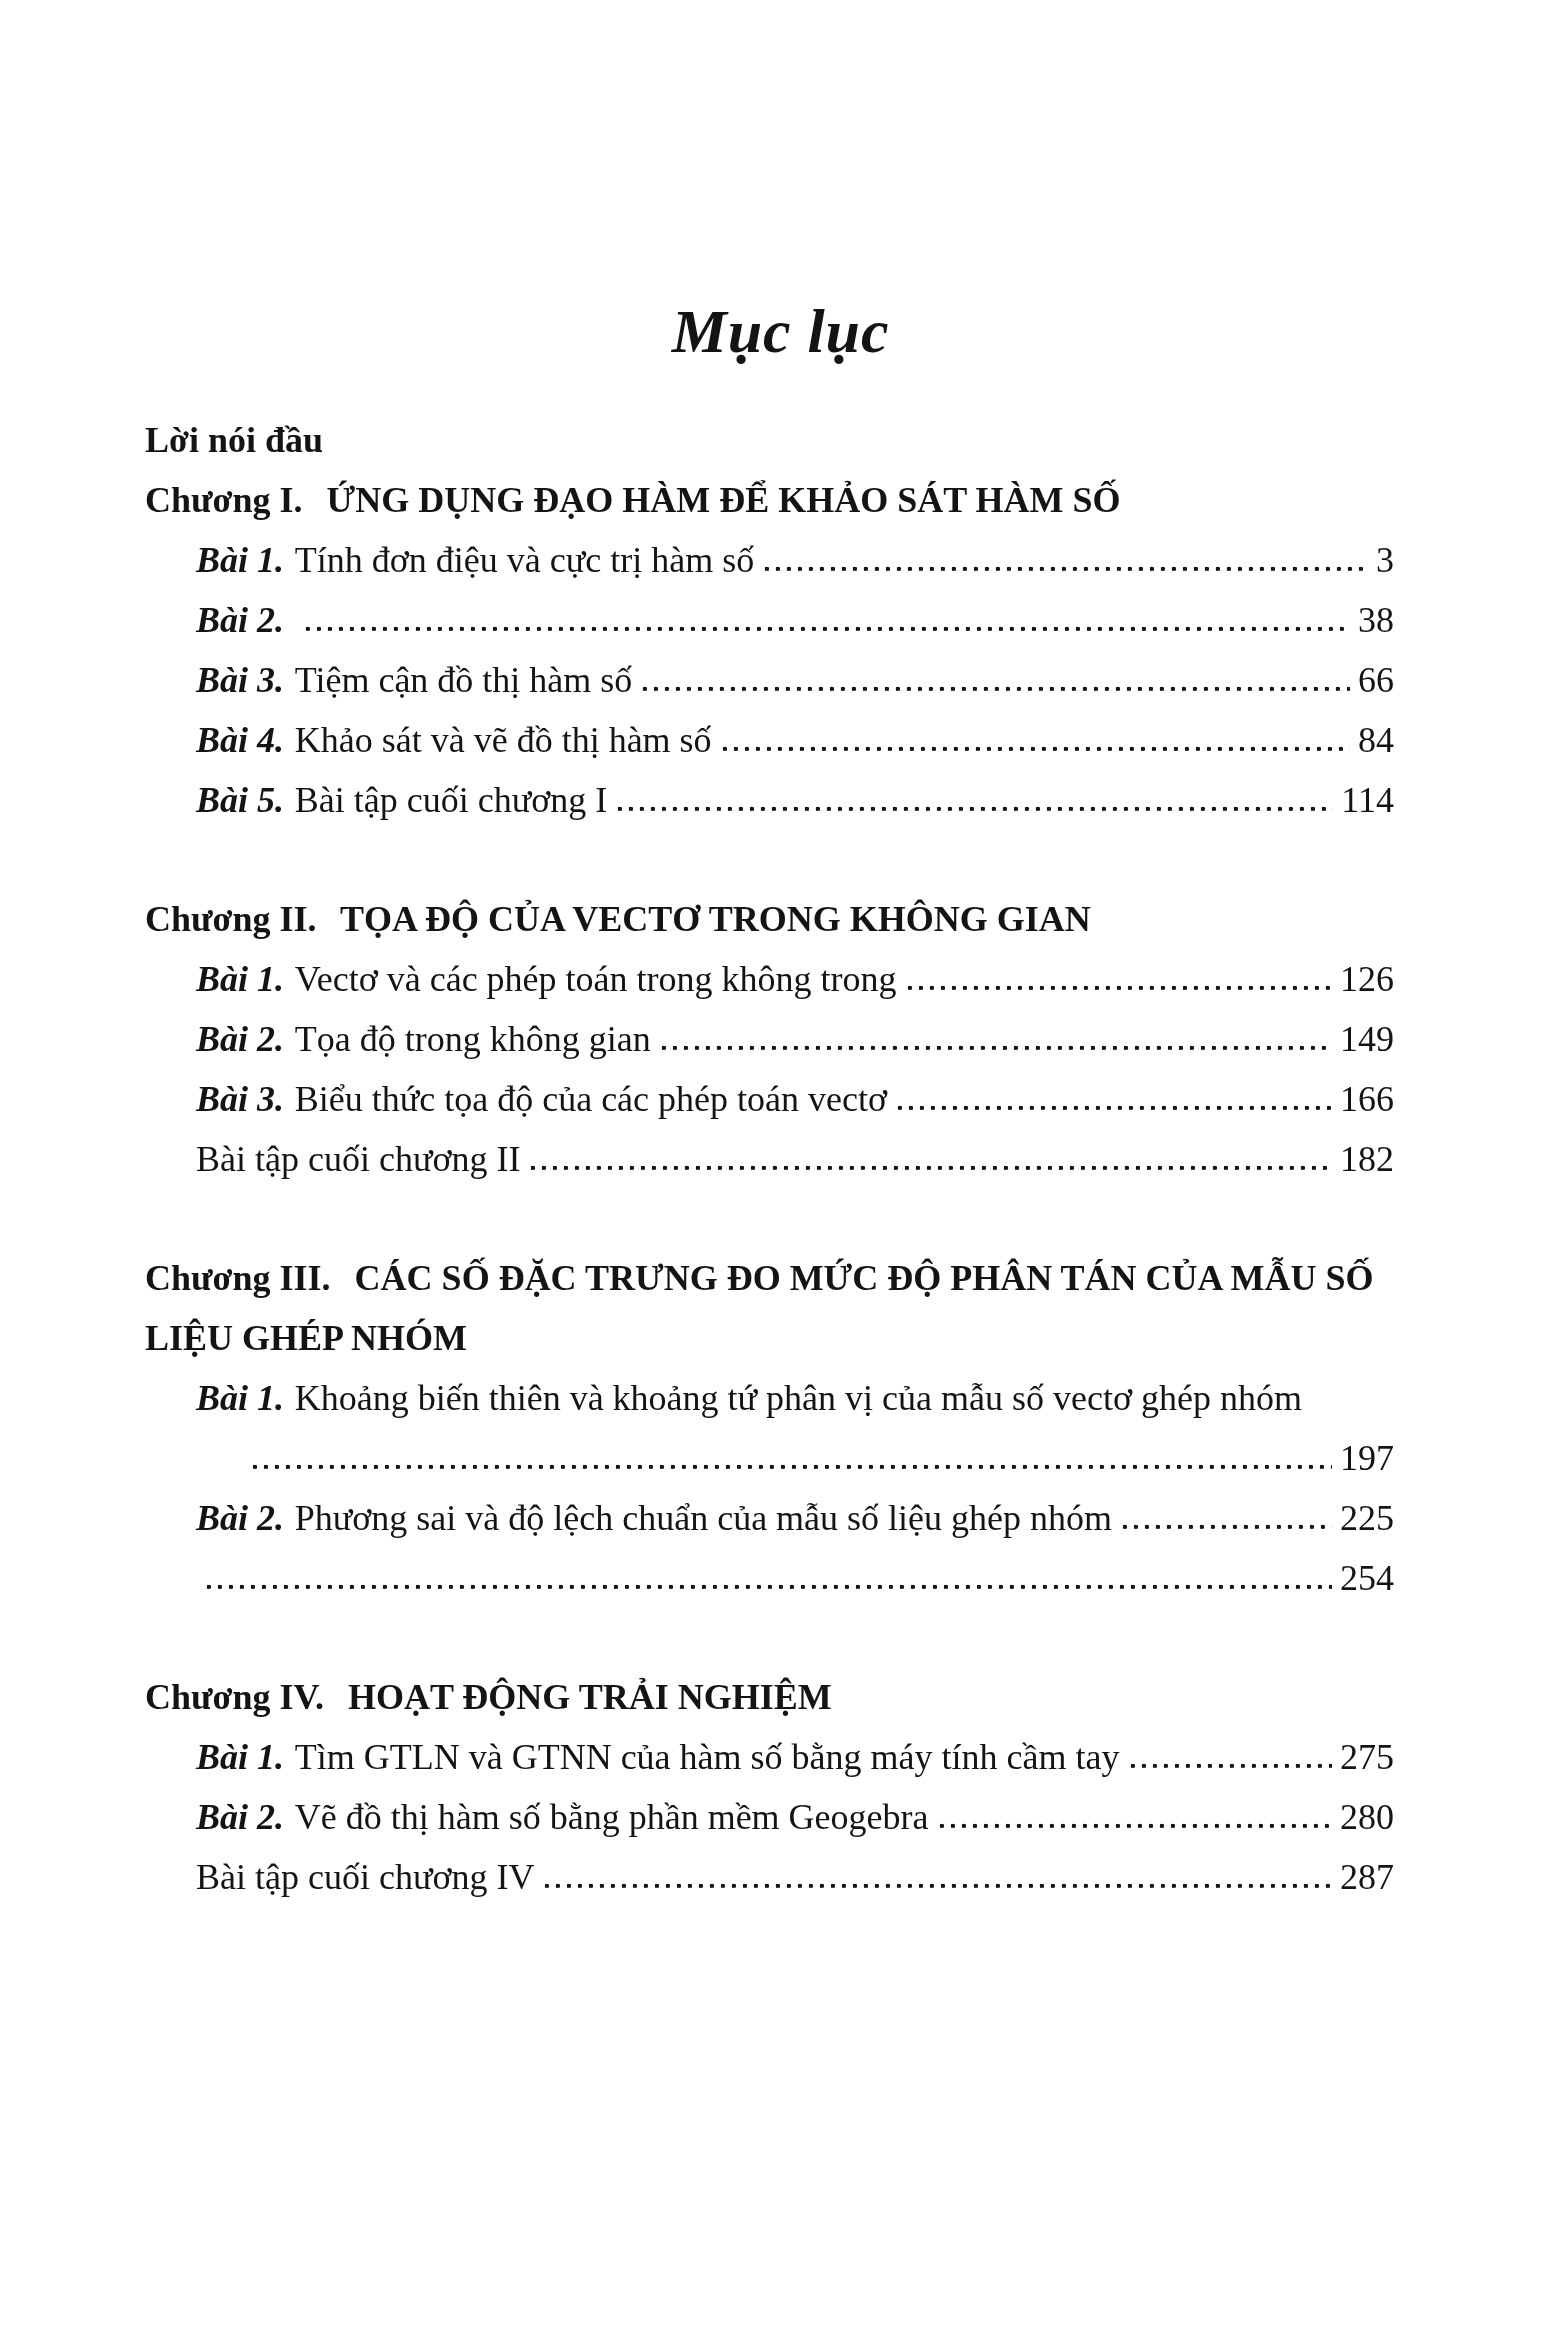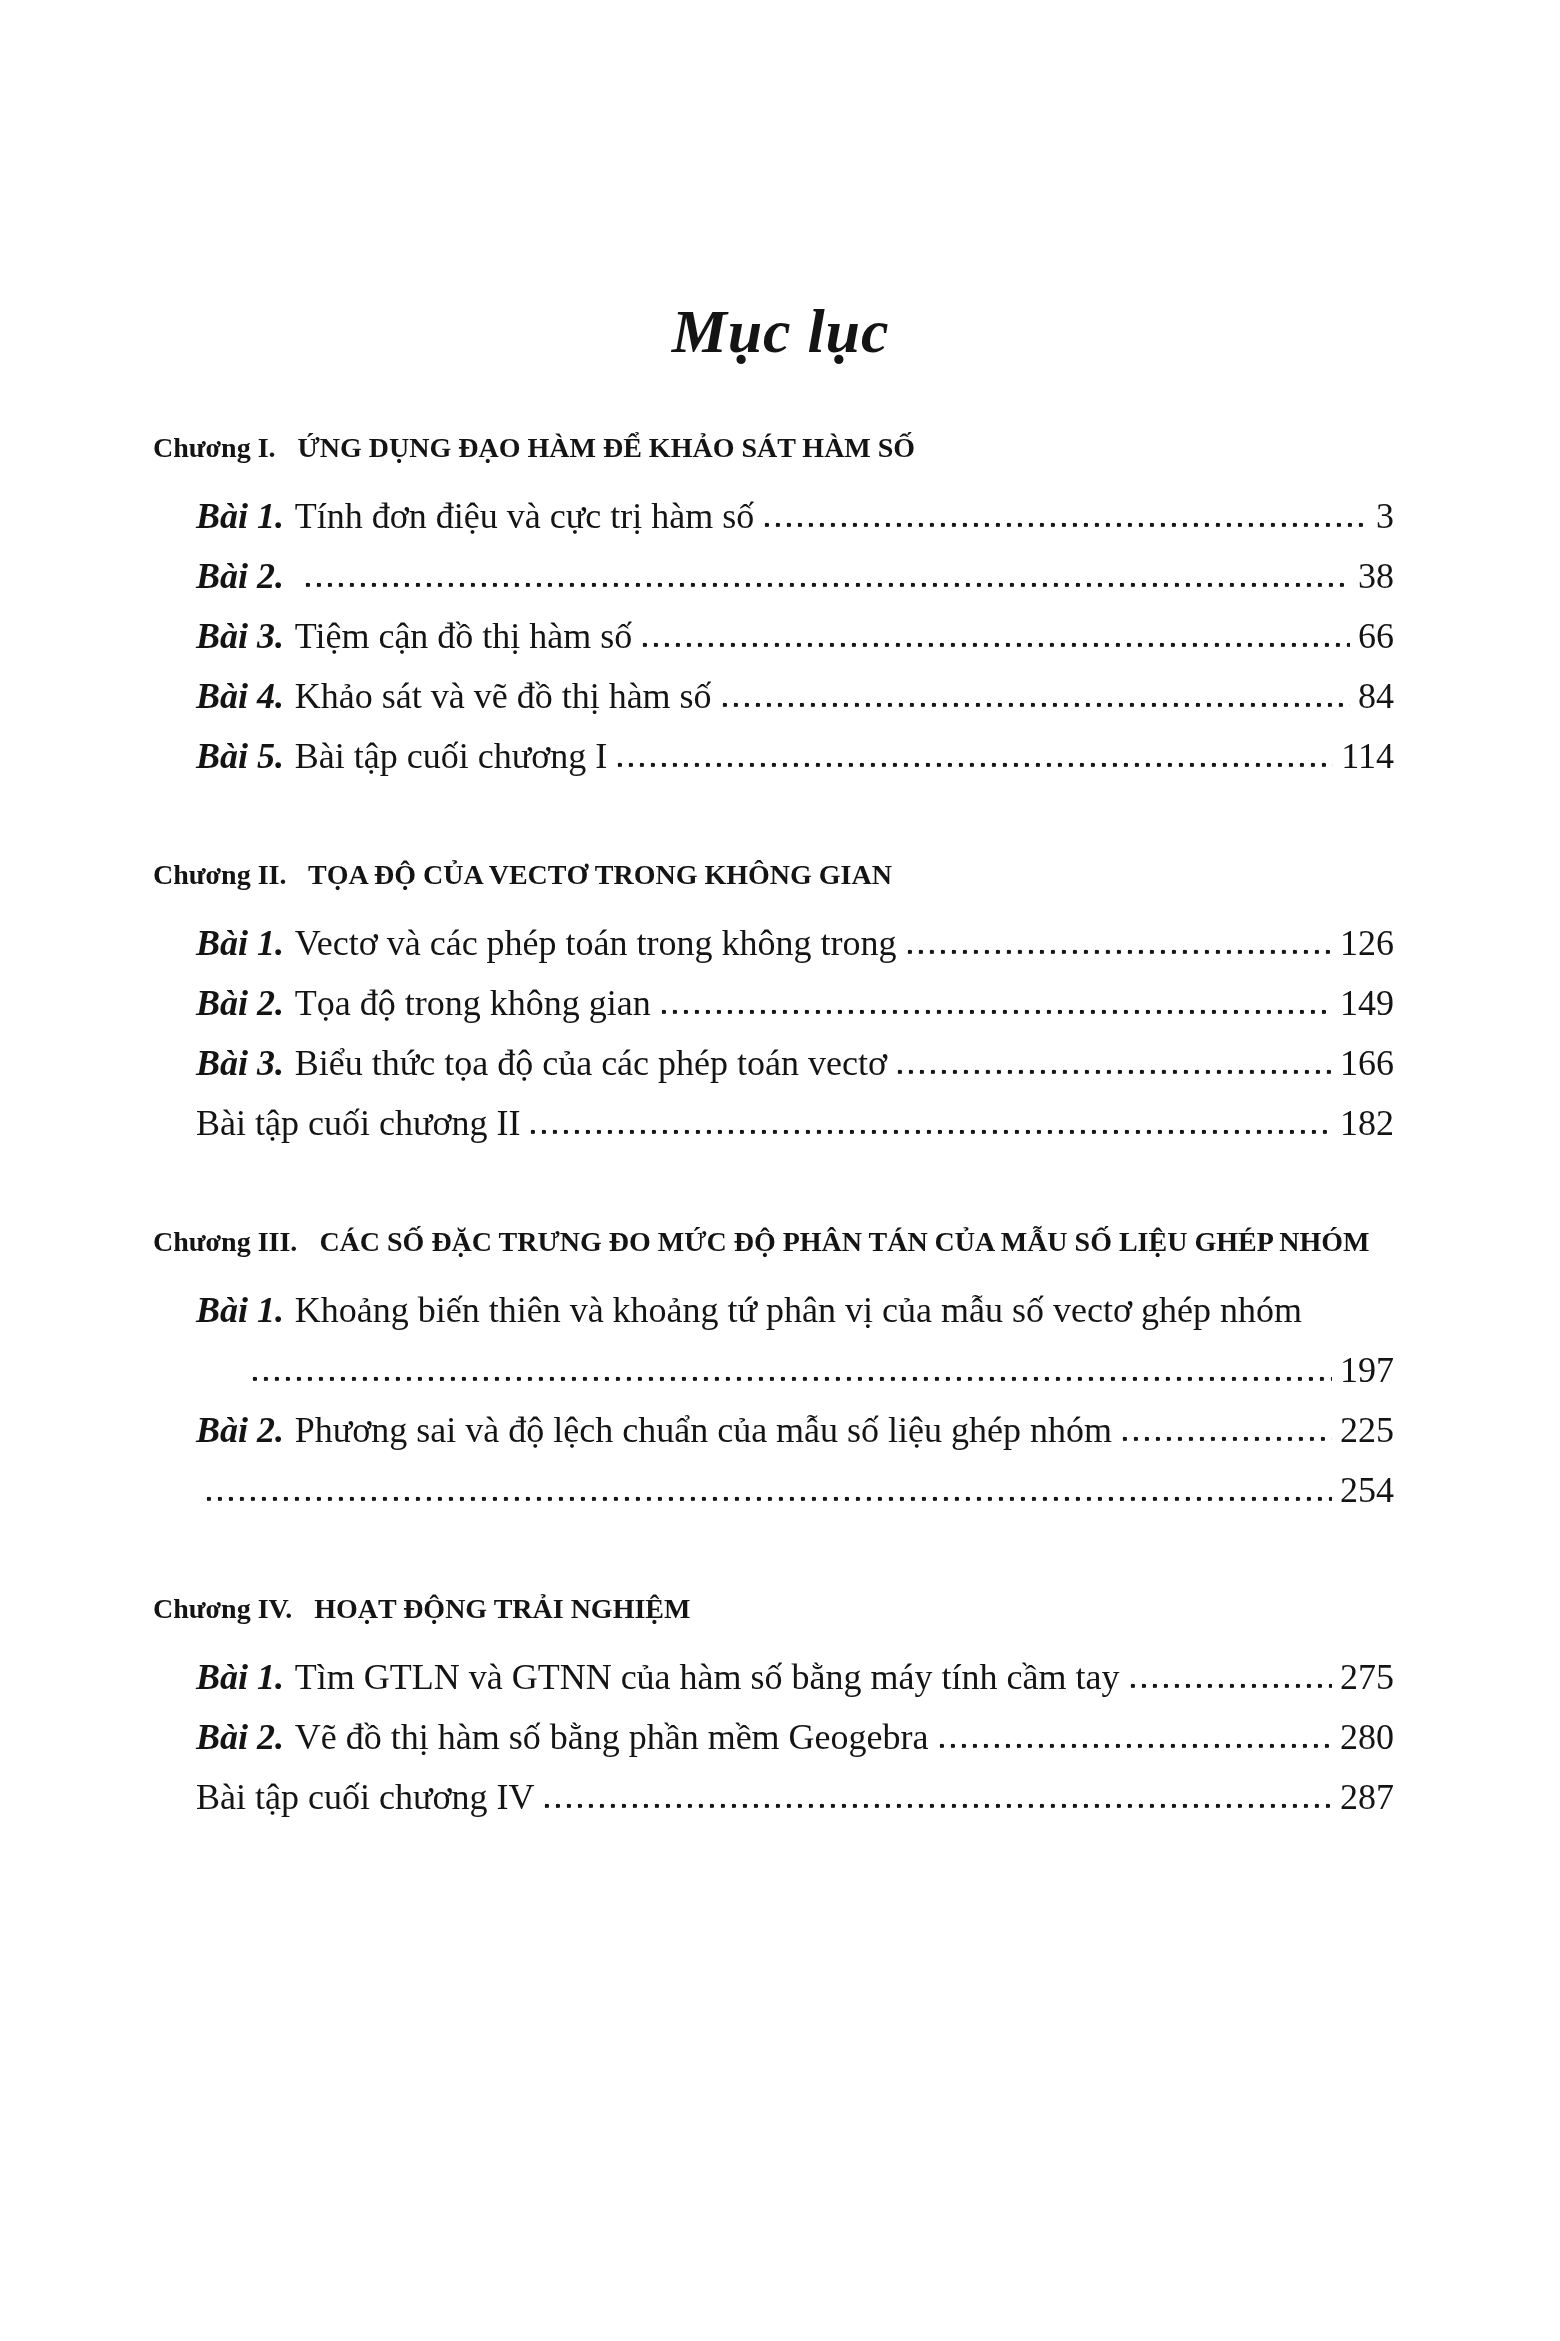--- a/index.html
+++ b/index.html
@@ -37,23 +37,23 @@
     line-height: 60px;
   }
 
   .preface { font-weight: bold; }
 
   .chapter { margin-top: 0; }
   .chapter + .chapter { margin-top: 59px; }
 
   .chapter-heading {
     font-weight: bold;
-    font-size: 28px;
+    font-size: 36px;
     line-height: 60px;
-    margin: 8px;
+    margin: 0;
     display: block;
   }
   .chapter-heading .label { margin-right: 15px; }
 
   .entry { padding-left: 51px; }
   .entry .label {
     font-weight: bold;
     font-style: italic;
     margin-right: 10.7px;
     white-space: nowrap;
@@ -78,20 +78,21 @@
 </style>
 </head>
 <body>
 
 <div class="page">
 
   <h1 class="doc-title">Mục lục</h1>
 
   <div class="content">
 
+    <div class="row preface">Lời nói đầu</div>
 
     <section class="chapter">
       <div class="row chapter-heading">
         <span class="label">Chương I.</span>
         <span class="ctitle">ỨNG DỤNG ĐẠO HÀM ĐỂ KHẢO SÁT HÀM SỐ</span>
       </div>
       <div class="row entry">
         <span class="label">Bài 1.</span>
         <span class="etitle">Tính đơn điệu và cực trị hàm số</span>
         <span class="leader"></span>

